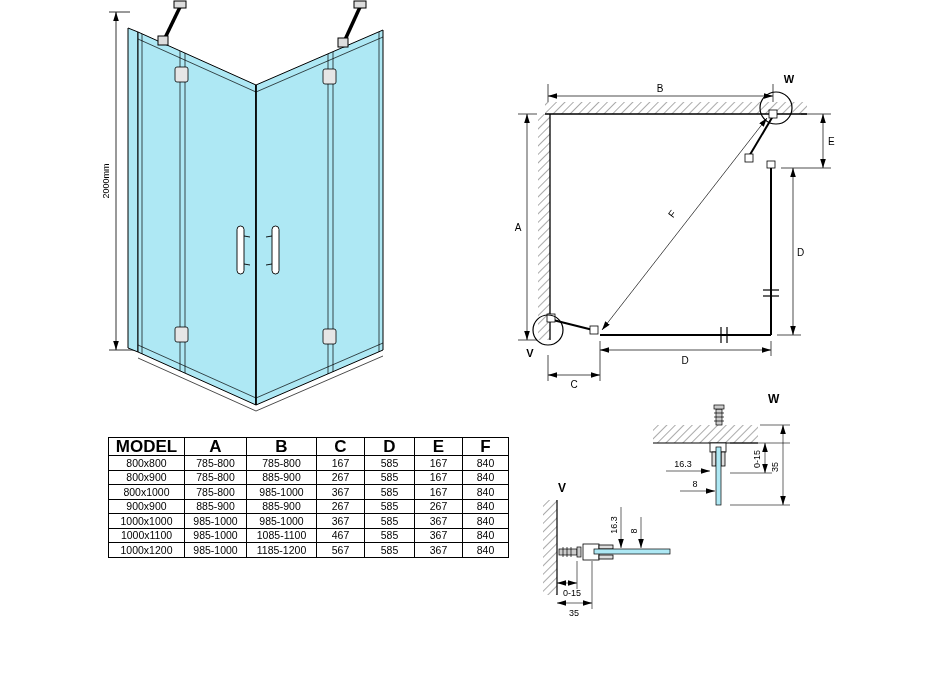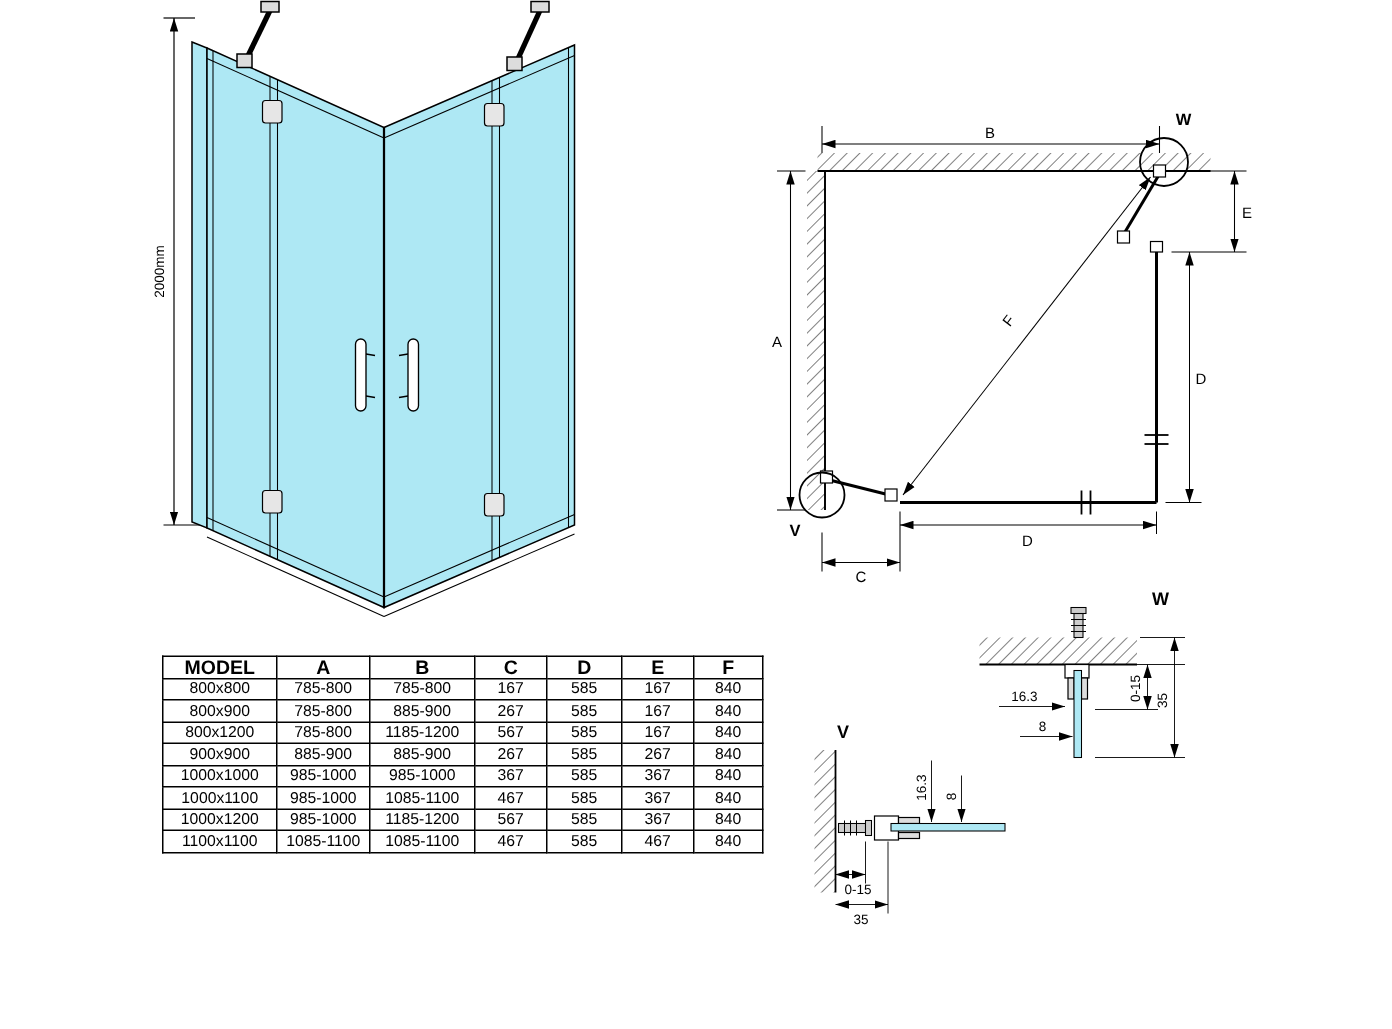--- a/index.html
+++ b/index.html
@@ -6,21 +6,21 @@
   html,body { margin:0; padding:0; background:#fff; }
   body { width:928px; height:686px; font-family:"Liberation Sans", sans-serif; }
   #canvas { position:relative; width:928px; height:686px; background:#fff; overflow:hidden; }
   .abs { position:absolute; }
   svg text { font-family:"Liberation Sans", sans-serif; fill:#000; }
   table.size { border-collapse:collapse; table-layout:fixed; }
   .size th, .size td {
     border:1px solid #000; font-size:10.5px; text-align:center;
     height:14.5px; padding:0 2px; line-height:1; white-space:nowrap;
   }
-  .size th { font-weight:bold; font-size:13px; }
+  .size th { font-weight:bold; font-size:17px; }
   .size th:nth-child(1){width:76px}
   .size th:nth-child(2){width:62px}
   .size th:nth-child(3){width:70px}
   .size th:nth-child(4){width:48px}
   .size th:nth-child(5){width:50px}
   .size th:nth-child(6){width:48px}
   .size th:nth-child(7){width:46px}
 </style>
 </head>
 <body>
@@ -260,24 +260,24 @@
         <tr>
           <td>800x900</td>
           <td>785-800</td>
           <td>885-900</td>
           <td>267</td>
           <td>585</td>
           <td>167</td>
           <td>840</td>
         </tr>
         <tr>
-          <td>800x1200</td>
+          <td>800x1000</td>
           <td>785-800</td>
-          <td>1185-1200</td>
-          <td>567</td>
+          <td>985-1000</td>
+          <td>367</td>
           <td>585</td>
           <td>167</td>
           <td>840</td>
         </tr>
         <tr>
           <td>900x900</td>
           <td>885-900</td>
           <td>885-900</td>
           <td>267</td>
           <td>585</td>
@@ -304,25 +304,16 @@
         </tr>
         <tr>
           <td>1000x1200</td>
           <td>985-1000</td>
           <td>1185-1200</td>
           <td>567</td>
           <td>585</td>
           <td>367</td>
           <td>840</td>
         </tr>
-        <tr>
-          <td>1100x1100</td>
-          <td>1085-1100</td>
-          <td>1085-1100</td>
-          <td>467</td>
-          <td>585</td>
-          <td>467</td>
-          <td>840</td>
-        </tr>
       </tbody>
   </table>
 
 </div>
 
 </body></html>

